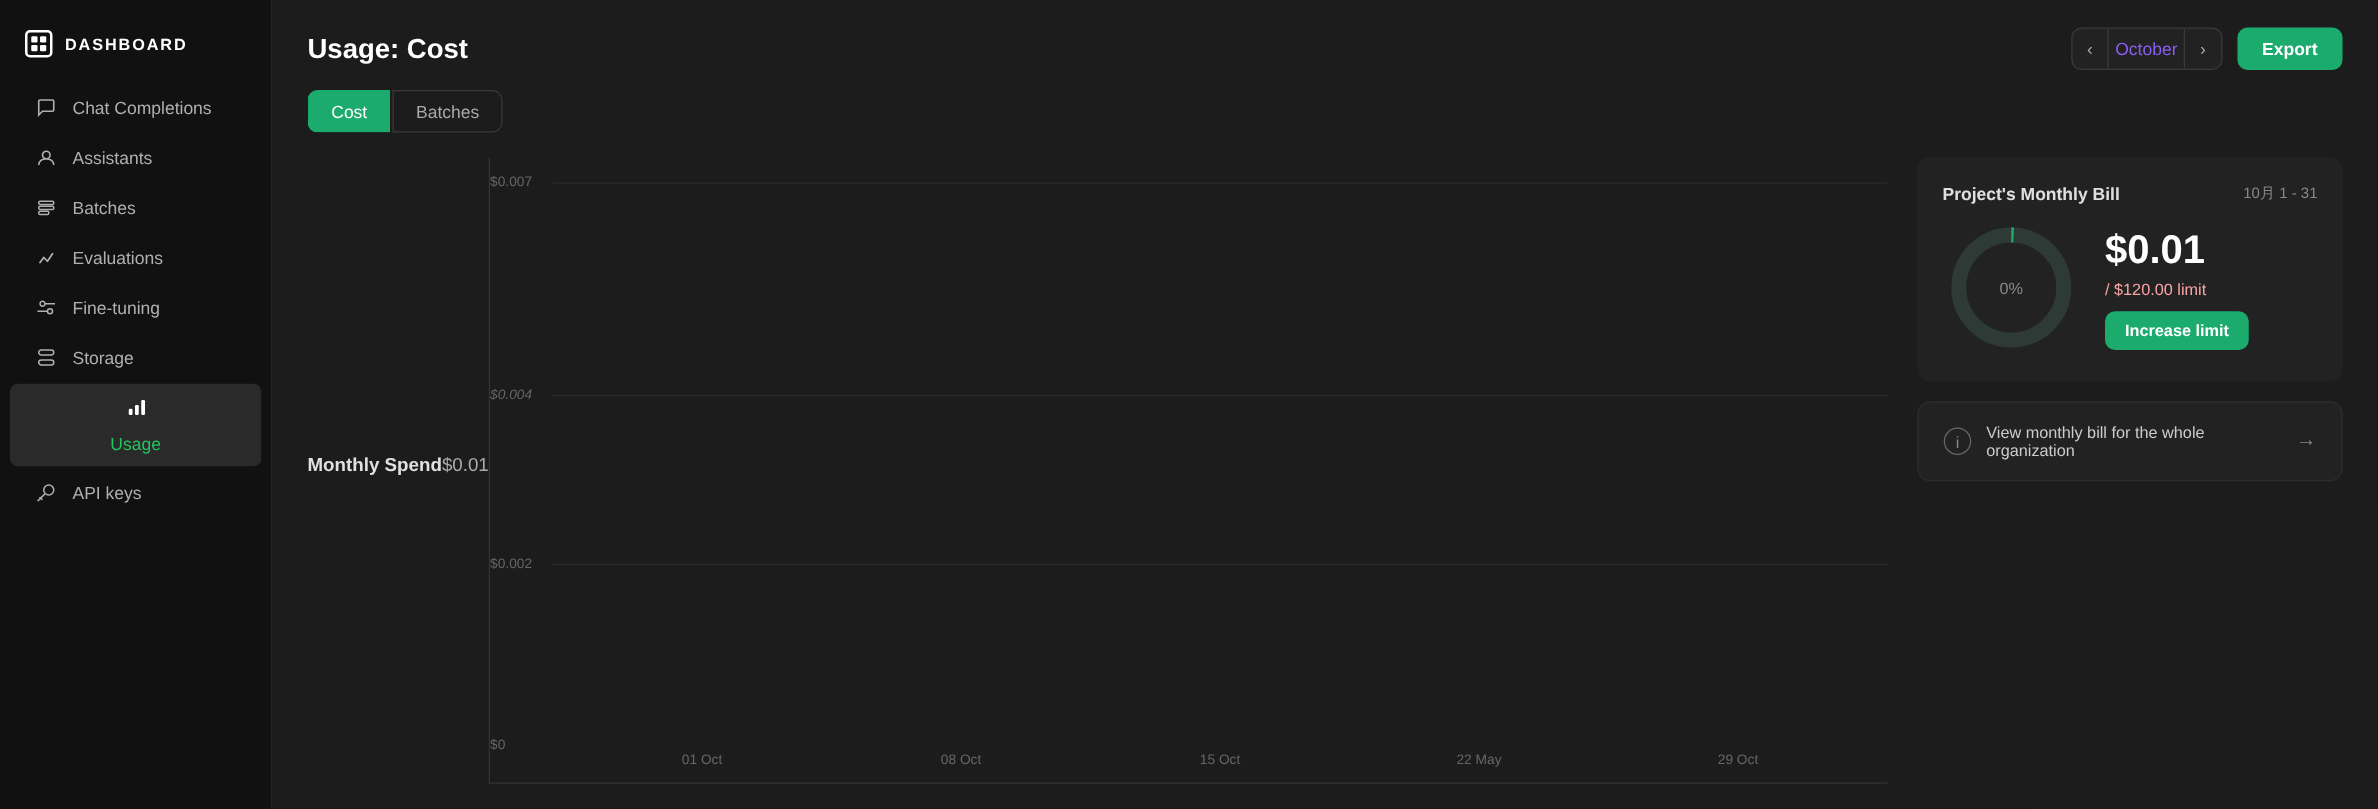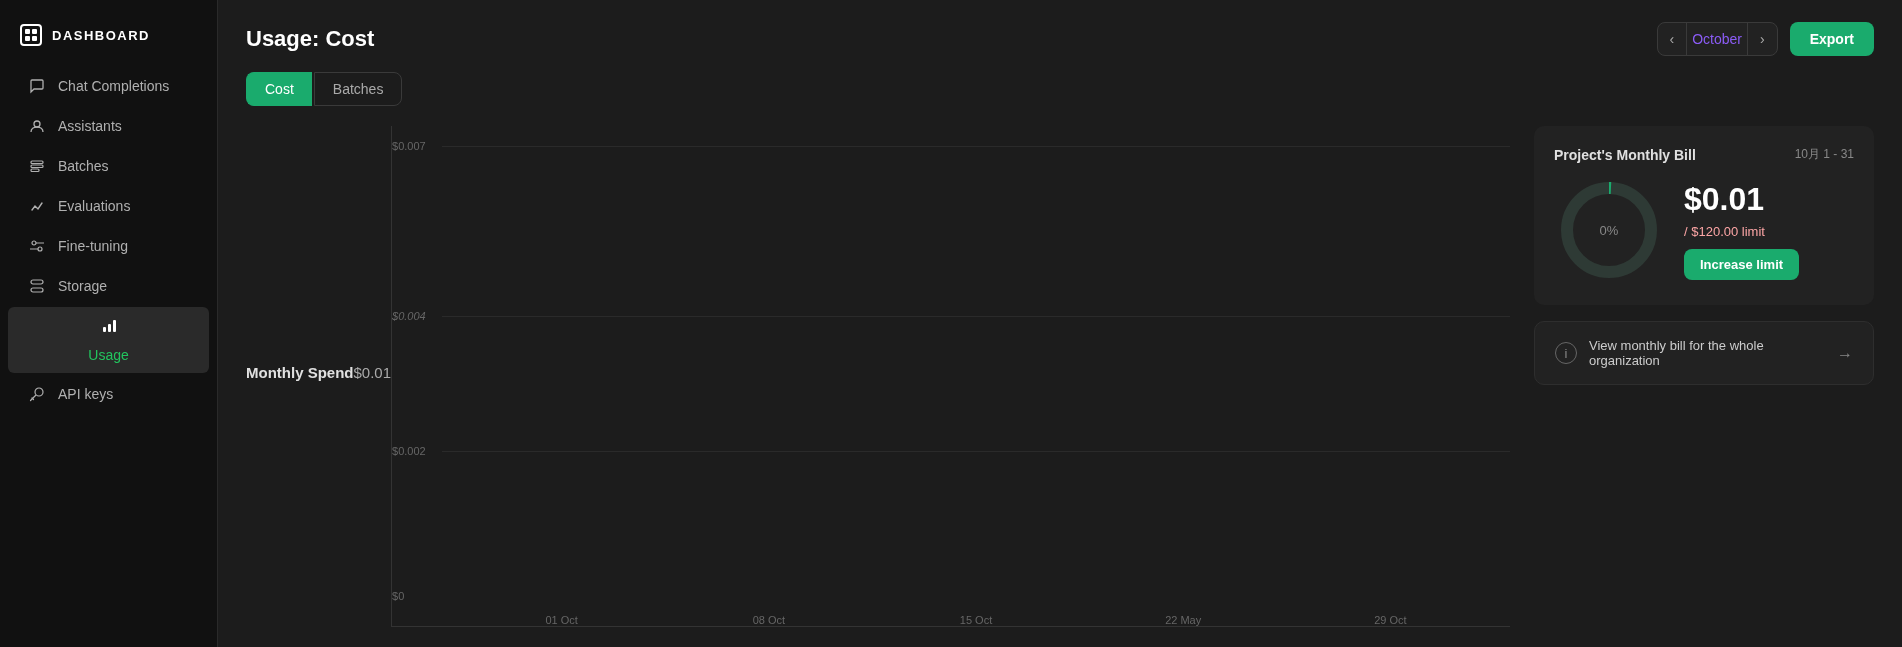--- a/index.html
+++ b/index.html
@@ -227,21 +227,21 @@
       flex: 1;
       justify-content: center;
     }
     .bar {
       border-radius: 2px 2px 0 0;
     }
     .bar-green { background: #1aab6d; }
     .bar-teal { background: #00bcd4; }
     .x-labels {
       position: absolute;
-      bottom: 0;
+      bottom: 12px;
       left: 50px;
       right: 0;
       display: flex;
       padding: 0 16px;
     }
     .x-label {
       flex: 1;
       text-align: center;
       font-size: 11px;
       color: #666;

